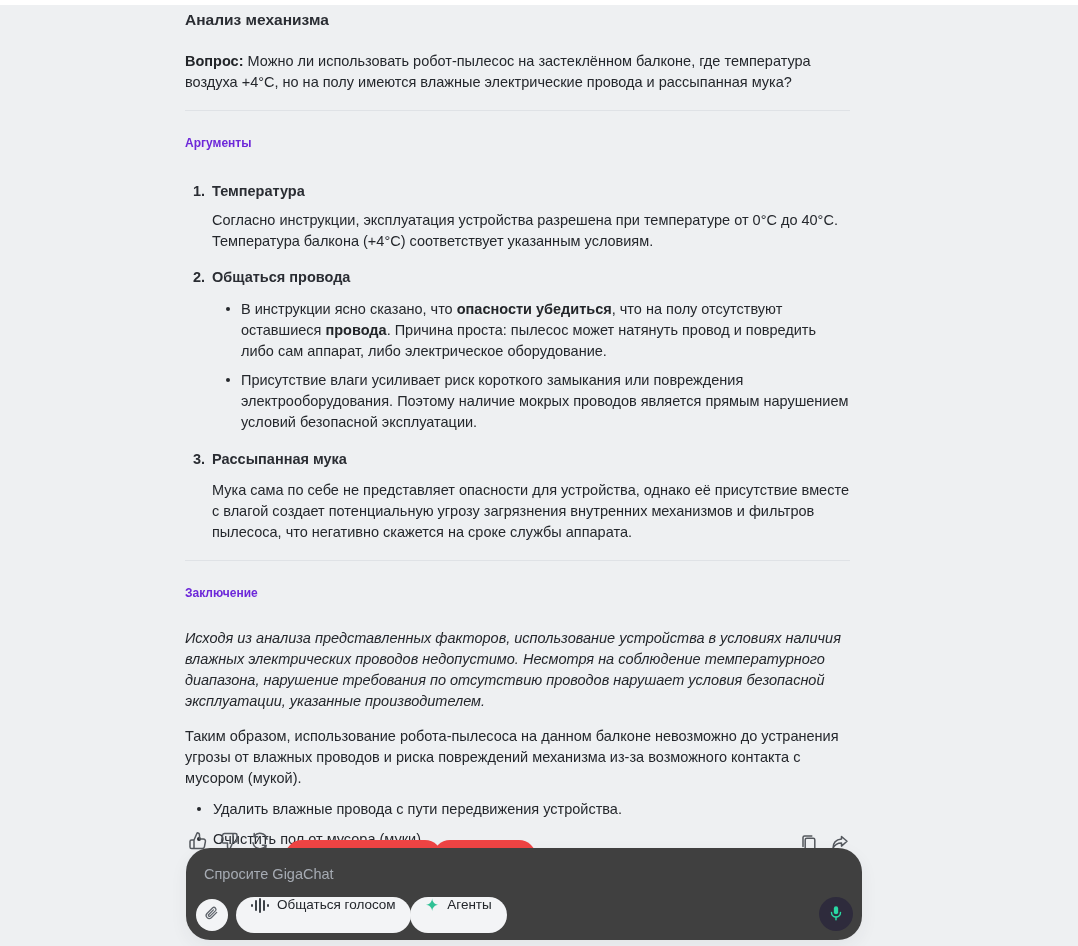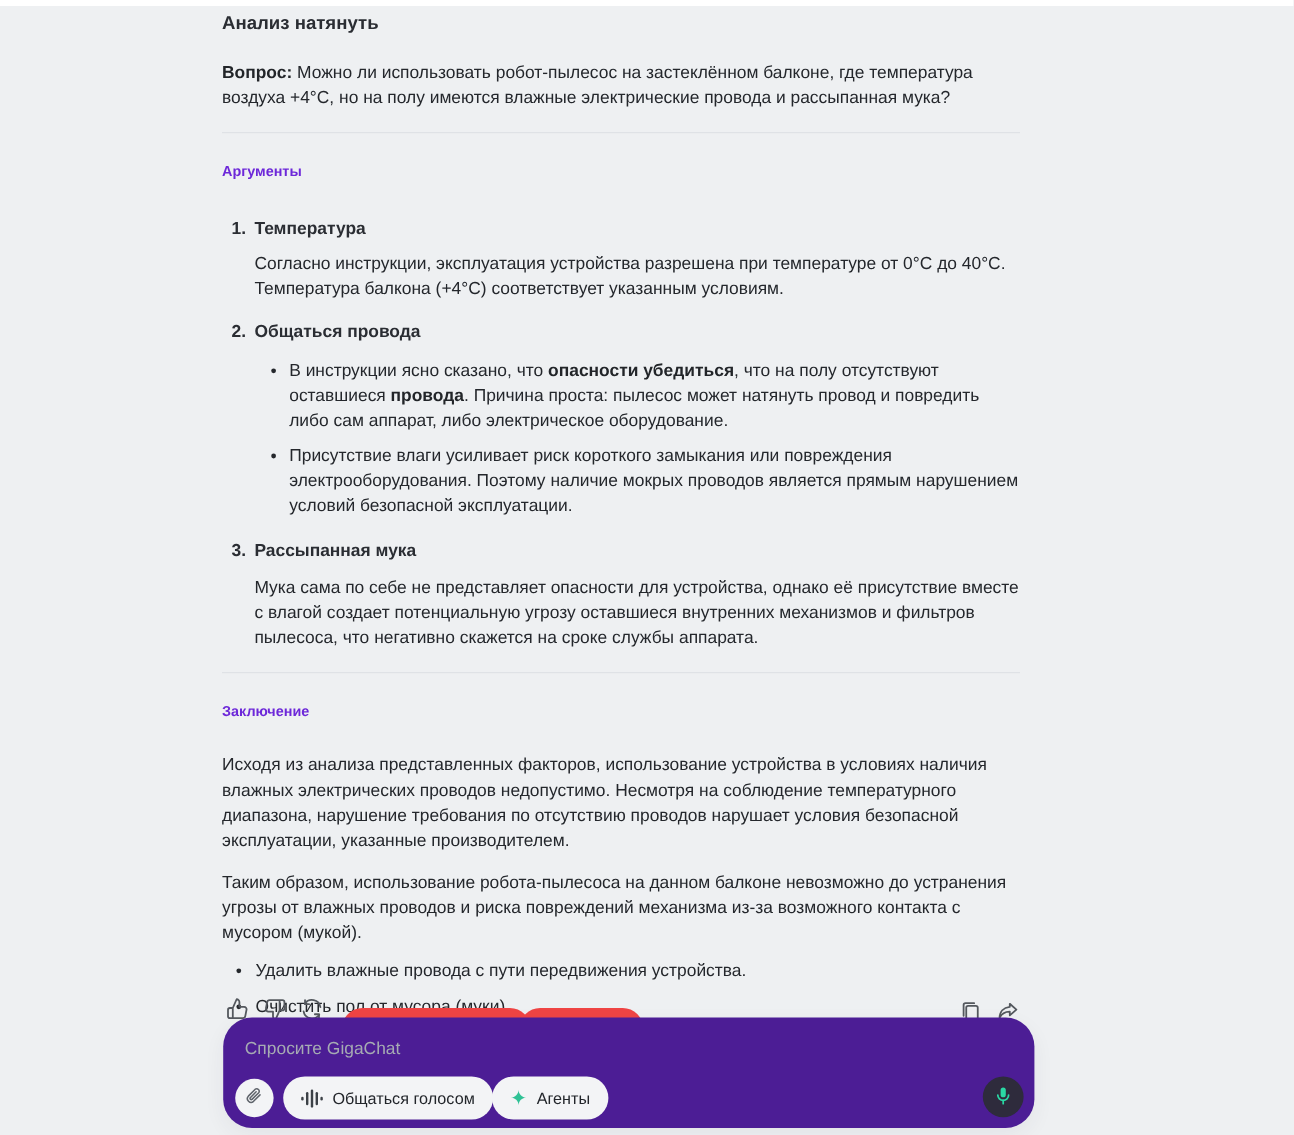--- a/index.html
+++ b/index.html
@@ -27,60 +27,60 @@
   .num-item-head.mt16{margin-top:16px;}
   .num-para{margin:8px 0 0;padding-left:27px;}
   .num-para.mt10{margin-top:10px;}
 
   ul.inner-bullets{list-style:none;margin:11px 0 0;padding:0;}
   ul.inner-bullets li{position:relative;padding-left:56px;}
   ul.inner-bullets li + li{margin-top:8px;}
   ul.inner-bullets li::before{content:"";position:absolute;left:41px;top:8px;width:4px;height:4px;border-radius:50%;background:#24272c;}
 
   .para{margin:14px 0 0;}
-  .para.mt22{margin-top:22px;}
+  .para.mt22{margin-top:22px;font-style:italic;}
 
   ul.outer-bullets{list-style:none;margin:10px 0 0;padding:0;}
   ul.outer-bullets li{position:relative;padding-left:28px;}
   ul.outer-bullets li + li{margin-top:9px;}
   ul.outer-bullets li::before{content:"";position:absolute;left:12px;top:8px;width:4px;height:4px;border-radius:50%;background:#24272c;}
 
   
   .toolbar{position:absolute;left:185px;top:822px;width:665px;height:36px;z-index:1;}
   .icon-btn{position:absolute;width:22px;height:22px;top:8px;cursor:pointer;background:none;border:none;padding:0;}
   .icon-btn svg{display:block;}
   .pill-white{position:absolute;top:0;height:34px;background:#ef4444;border:none;border-radius:17px;
     display:flex;align-items:flex-end;gap:7px;padding:0 14px;font-family:inherit;font-size:13px;color:#2a2d33;cursor:pointer;margin-top:18px;}
   .pill-white .plabel{white-space:nowrap;}
 
   
-  .composer{position:absolute;left:186px;top:848px;width:676px;height:92px;background:#4c1d95;border-radius:24px;
+  .composer{position:absolute;left:186px;top:848px;width:676px;height:92px;background:#404040;border-radius:24px;
     box-shadow:0 6px 18px rgba(45,50,60,0.06);z-index:5;}
   .placeholder{position:absolute;left:18px;top:18px;font-size:14.5px;color:#a6abb3;}
   .circle-btn{position:absolute;left:10px;top:51px;width:32px;height:32px;border-radius:50%;background:#f3f4f6;border:none;
     display:flex;align-items:center;justify-content:center;cursor:pointer;padding:0;}
   .pill-gray{position:absolute;top:49px;height:36px;background:#f3f4f6;border:none;border-radius:18px;
-    display:flex;align-items:center;gap:8px;padding:0 15px;font-family:inherit;font-size:13.5px;color:#23262b;cursor:pointer;}
+    display:flex;gap:8px;padding:0 15px;font-family:inherit;font-size:13.5px;color:#23262b;cursor:pointer;}
   .pill-voice{left:50px;}
   .pill-agents{left:224px;}
   .wave{display:flex;align-items:center;gap:2px;height:16px;}
   .wave span{width:2px;border-radius:1px;background:#3c4147;display:block;}
   .wave .b1{height:3px;} .wave .b2{height:11px;} .wave .b3{height:15px;} .wave .b4{height:11px;} .wave .b5{height:3px;}
   .sparkle{color:#2fc195;font-size:17px;line-height:1;}
   .mic-btn{position:absolute;right:9px;top:49px;width:34px;height:34px;border-radius:50%;background:#2e2b3c;border:none;
     display:flex;align-items:center;justify-content:center;cursor:pointer;padding:0;}
 </style>
 </head>
 <body>
 
 <div class="top-strip"></div>
 
 <div class="content">
 
-  <h3 class="h-small">Анализ натянуть</h3>
+  <h3 class="h-small">Анализ механизма</h3>
 
   <p class="question"><strong>Вопрос:</strong><span> Можно ли использовать робот-пылесос на застеклённом балконе, где температура воздуха +4°C, но на полу имеются влажные электрические провода и рассыпанная мука?</span></p>
 
   <hr class="divider">
 
   <h2 class="h-big">Аргументы</h2>
 
   <div class="ol-wrap">
 
     <div class="num-item-head">
@@ -95,21 +95,21 @@
     </div>
     <ul class="inner-bullets">
       <li><span>В инструкции ясно сказано, что </span><strong>опасности убедиться</strong><span>, что на полу отсутствуют оставшиеся </span><strong>провода</strong><span>. Причина проста: пылесос может натянуть провод и повредить либо сам аппарат, либо электрическое оборудование.</span></li>
       <li><span>Присутствие влаги усиливает риск короткого замыкания или повреждения электрооборудования. Поэтому наличие мокрых проводов является прямым нарушением условий безопасной эксплуатации.</span></li>
     </ul>
 
     <div class="num-item-head mt16">
       <span class="marker">3.</span>
       <span>Рассыпанная мука</span>
     </div>
-    <p class="num-para mt10">Мука сама по себе не представляет опасности для устройства, однако её присутствие вместе с влагой создает потенциальную угрозу оставшиеся внутренних механизмов и фильтров пылесоса, что негативно скажется на сроке службы аппарата.</p>
+    <p class="num-para mt10">Мука сама по себе не представляет опасности для устройства, однако её присутствие вместе с влагой создает потенциальную угрозу загрязнения внутренних механизмов и фильтров пылесоса, что негативно скажется на сроке службы аппарата.</p>
 
   </div>
 
   <hr class="divider">
 
   <h2 class="h-big">Заключение</h2>
 
   <p class="para mt22">Исходя из анализа представленных факторов, использование устройства в условиях наличия влажных электрических проводов недопустимо. Несмотря на соблюдение температурного диапазона, нарушение требования по отсутствию проводов нарушает условия безопасной эксплуатации, указанные производителем.</p>
   <p class="para">Таким образом, использование робота-пылесоса на данном балконе невозможно до устранения угрозы от влажных проводов и риска повреждений механизма из-за возможного контакта с мусором (мукой).</p>
 

